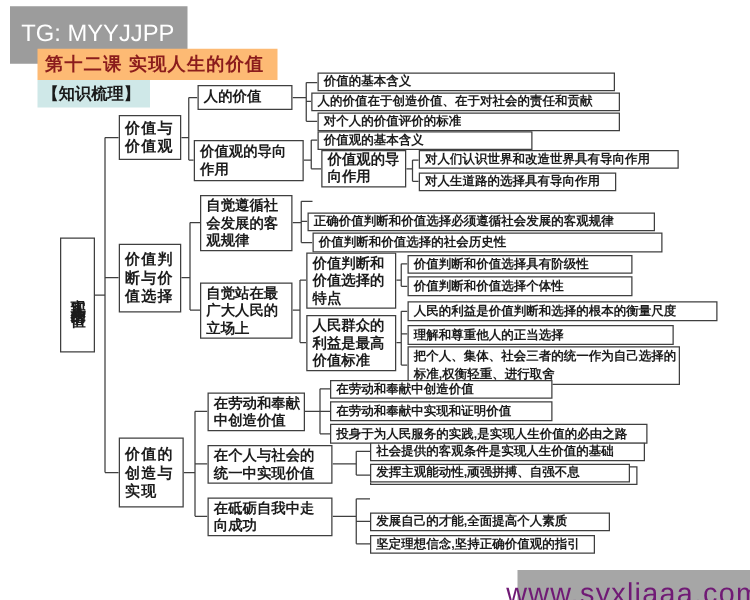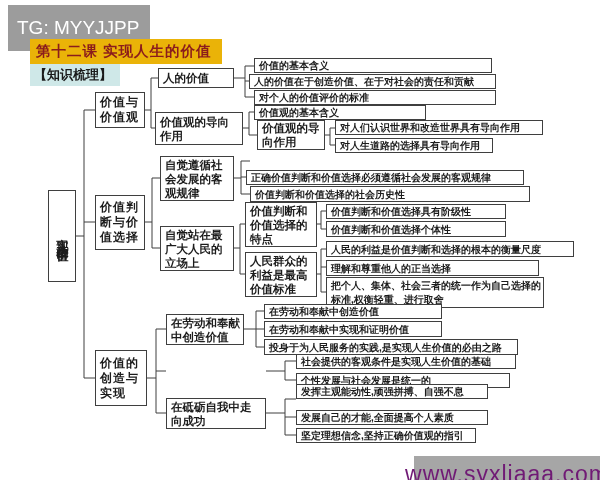--- a/index.html
+++ b/index.html
@@ -39,21 +39,21 @@
       M234,248 H240 M240,224 V274 M240,224 H245 M240,274 H245
       M317,224 H321 M321,211 V229 M321,211 H326 M321,229 H326
       M317,274 H321 M321,249 V292 M321,249 H326 M321,267 H326 M321,292 H326
       M147,378 H156 M156,329 V413 M156,329 H166 M156,371 H166 M156,413 H166
       M244,329 H256 M256,311 V347 M256,311 H264 M256,329 H264 M256,347 H264
       M266,371 H285 M285,361 V380 M285,361 H296 M285,380 H296
       M266,413 H285 M285,399 V435 M285,399 H296 M285,417 H296 M285,435 H296"></path>
   </svg>
 
   <div class="tag" style="background:#9c9c9c">TG: MYYJJPP</div>
-  <div class="title" style="background:#eab308;color:#8b1c1c">第十二课 实现人生的价值</div>
+  <div class="title" style="background:#fdba74;color:#8b1c1c">第十二课 实现人生的价值</div>
   <div class="section" style="background:#cfe8e8">【知识梳理】</div>
 
   <div class="node root" style="left:48px;top:190px;width:28px;height:92px">实现人生的价值</div>
 
   <div class="node lv2" style="left:95px;top:92px;width:50px;height:36px">价值与价值观</div>
   <div class="node lv2" style="left:95px;top:195px;width:50px;height:55px">价值判断与价值选择</div>
   <div class="node lv2" style="left:95px;top:350px;width:52px;height:56px">价值的创造与实现</div>
 
   <div class="node mid" style="left:158px;top:68px;width:76px;height:20px">人的价值</div>
   <div class="node leaf" style="left:254px;top:58px;width:238px;height:15px">价值的基本含义</div>
@@ -79,23 +79,24 @@
   <div class="node mid" style="left:245px;top:252px;width:72px;height:45px">人民群众的利益是最高价值标准</div>
   <div class="node leaf" style="left:326px;top:241px;width:248px;height:16px">人民的利益是价值判断和选择的根本的衡量尺度</div>
   <div class="node leaf" style="left:326px;top:260px;width:213px;height:16px">理解和尊重他人的正当选择</div>
   <div class="node leaf wrap" style="left:326px;top:277px;width:218px;height:31px">把个人、集体、社会三者的统一作为自己选择的标准,权衡轻重、进行取舍</div>
 
   <div class="node mid" style="left:166px;top:314px;width:78px;height:31px">在劳动和奉献中创造价值</div>
   <div class="node leaf" style="left:264px;top:304px;width:178px;height:15px">在劳动和奉献中创造价值</div>
   <div class="node leaf" style="left:264px;top:321px;width:178px;height:16px">在劳动和奉献中实现和证明价值</div>
   <div class="node leaf" style="left:264px;top:339px;width:254px;height:16px">投身于为人民服务的实践,是实现人生价值的必由之路</div>
 
+  <div class="node mid" style="left:166px;top:356px;width:100px;height:31px">在个人与社会的统一中实现价值</div>
   <div class="node leaf" style="left:296px;top:354px;width:220px;height:15px">社会提供的客观条件是实现人生价值的基础</div>
   <div class="node leaf" style="left:296px;top:373px;width:214px;height:15px">个性发展与社会发展是统一的</div>
 
   <div class="node mid" style="left:166px;top:398px;width:100px;height:31px">在砥砺自我中走向成功</div>
-  <div class="node leaf" style="left:296px;top:384px;width:192px;height:15px">发挥主观能动性,顽强拼搏、自强不息</div>
+  <div class="node leaf" style="left:296px;top:371px;width:208px;height:15px">发挥主观能动性,顽强拼搏、自强不息</div>
   <div class="node leaf" style="left:296px;top:410px;width:192px;height:15px">发展自己的才能,全面提高个人素质</div>
   <div class="node leaf" style="left:296px;top:428px;width:180px;height:15px">坚定理想信念,坚持正确价值观的指引</div>
 
   <div class="watermark" style="background:#a6a6a6">www.syxljaaa.com</div>
 
 </div>
 
 </body></html>

